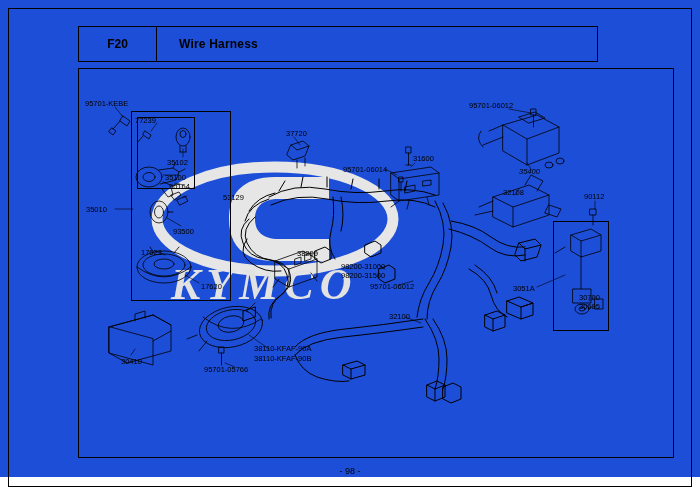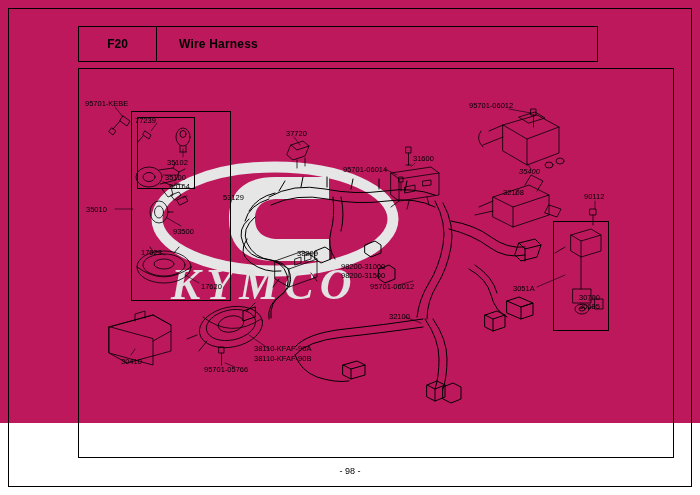--- a/index.html
+++ b/index.html
@@ -10,22 +10,22 @@
   body {
     width: 700px;
     height: 495px;
     font-family: "Liberation Sans", sans-serif;
     color: #000;
     overflow: hidden;
   }
   #page {
     position: relative;
     width: 700px;
-    height: 423px;
-    background: #be185d;
+    height: 477px;
+    background: #1d4ed8;
   }
   
   .page-frame {
     position: absolute;
     left: 8px;
     top: 8px;
     width: 684px;
     height: 479px;
     border: 1px solid #000;
     box-sizing: border-box;

